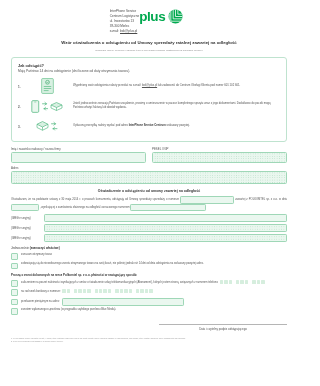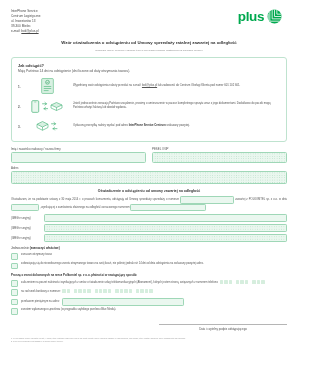--- a/index.html
+++ b/index.html
@@ -6,21 +6,21 @@
   body{
     width:298px;height:386px;
     background:#ffffff;
     font-family:"Liberation Sans","DejaVu Sans",sans-serif;
     color:#3a3a3a;
     overflow:hidden;
   }
   .page{position:relative;width:298px;height:386px;box-sizing:border-box;padding:0;}
 
   
-  .hdr{display:flex;justify-content:space-between;align-items:flex-start;padding:9px 10px 0 11px;}
+  .hdr{display:flex;justify-content:center;align-items:flex-start;padding:9px 10px 0 11px;}
   .sender{font-size:3.1px;line-height:1.62;color:#4a4a4a;letter-spacing:.02px;}
   .sender .mail a,.sender .mail span.lnk{color:#4a4a4a;text-decoration:underline;}
   .logo{display:flex;align-items:center;gap:3px;padding-right:6px;}
   .logo-word{color:#00a94f;font-size:13.5px;font-weight:700;letter-spacing:-0.4px;line-height:1;}
   .logo-mark{width:15px;height:15px;}
 
   
   .title-wrap{text-align:center;margin-top:6px;padding:0 40px;}
   .title{font-size:4.3px;font-weight:700;color:#333;line-height:1.45;}
   .subtitle{font-size:2.5px;color:#8a8a8a;margin-top:2.5px;line-height:1.4;}

